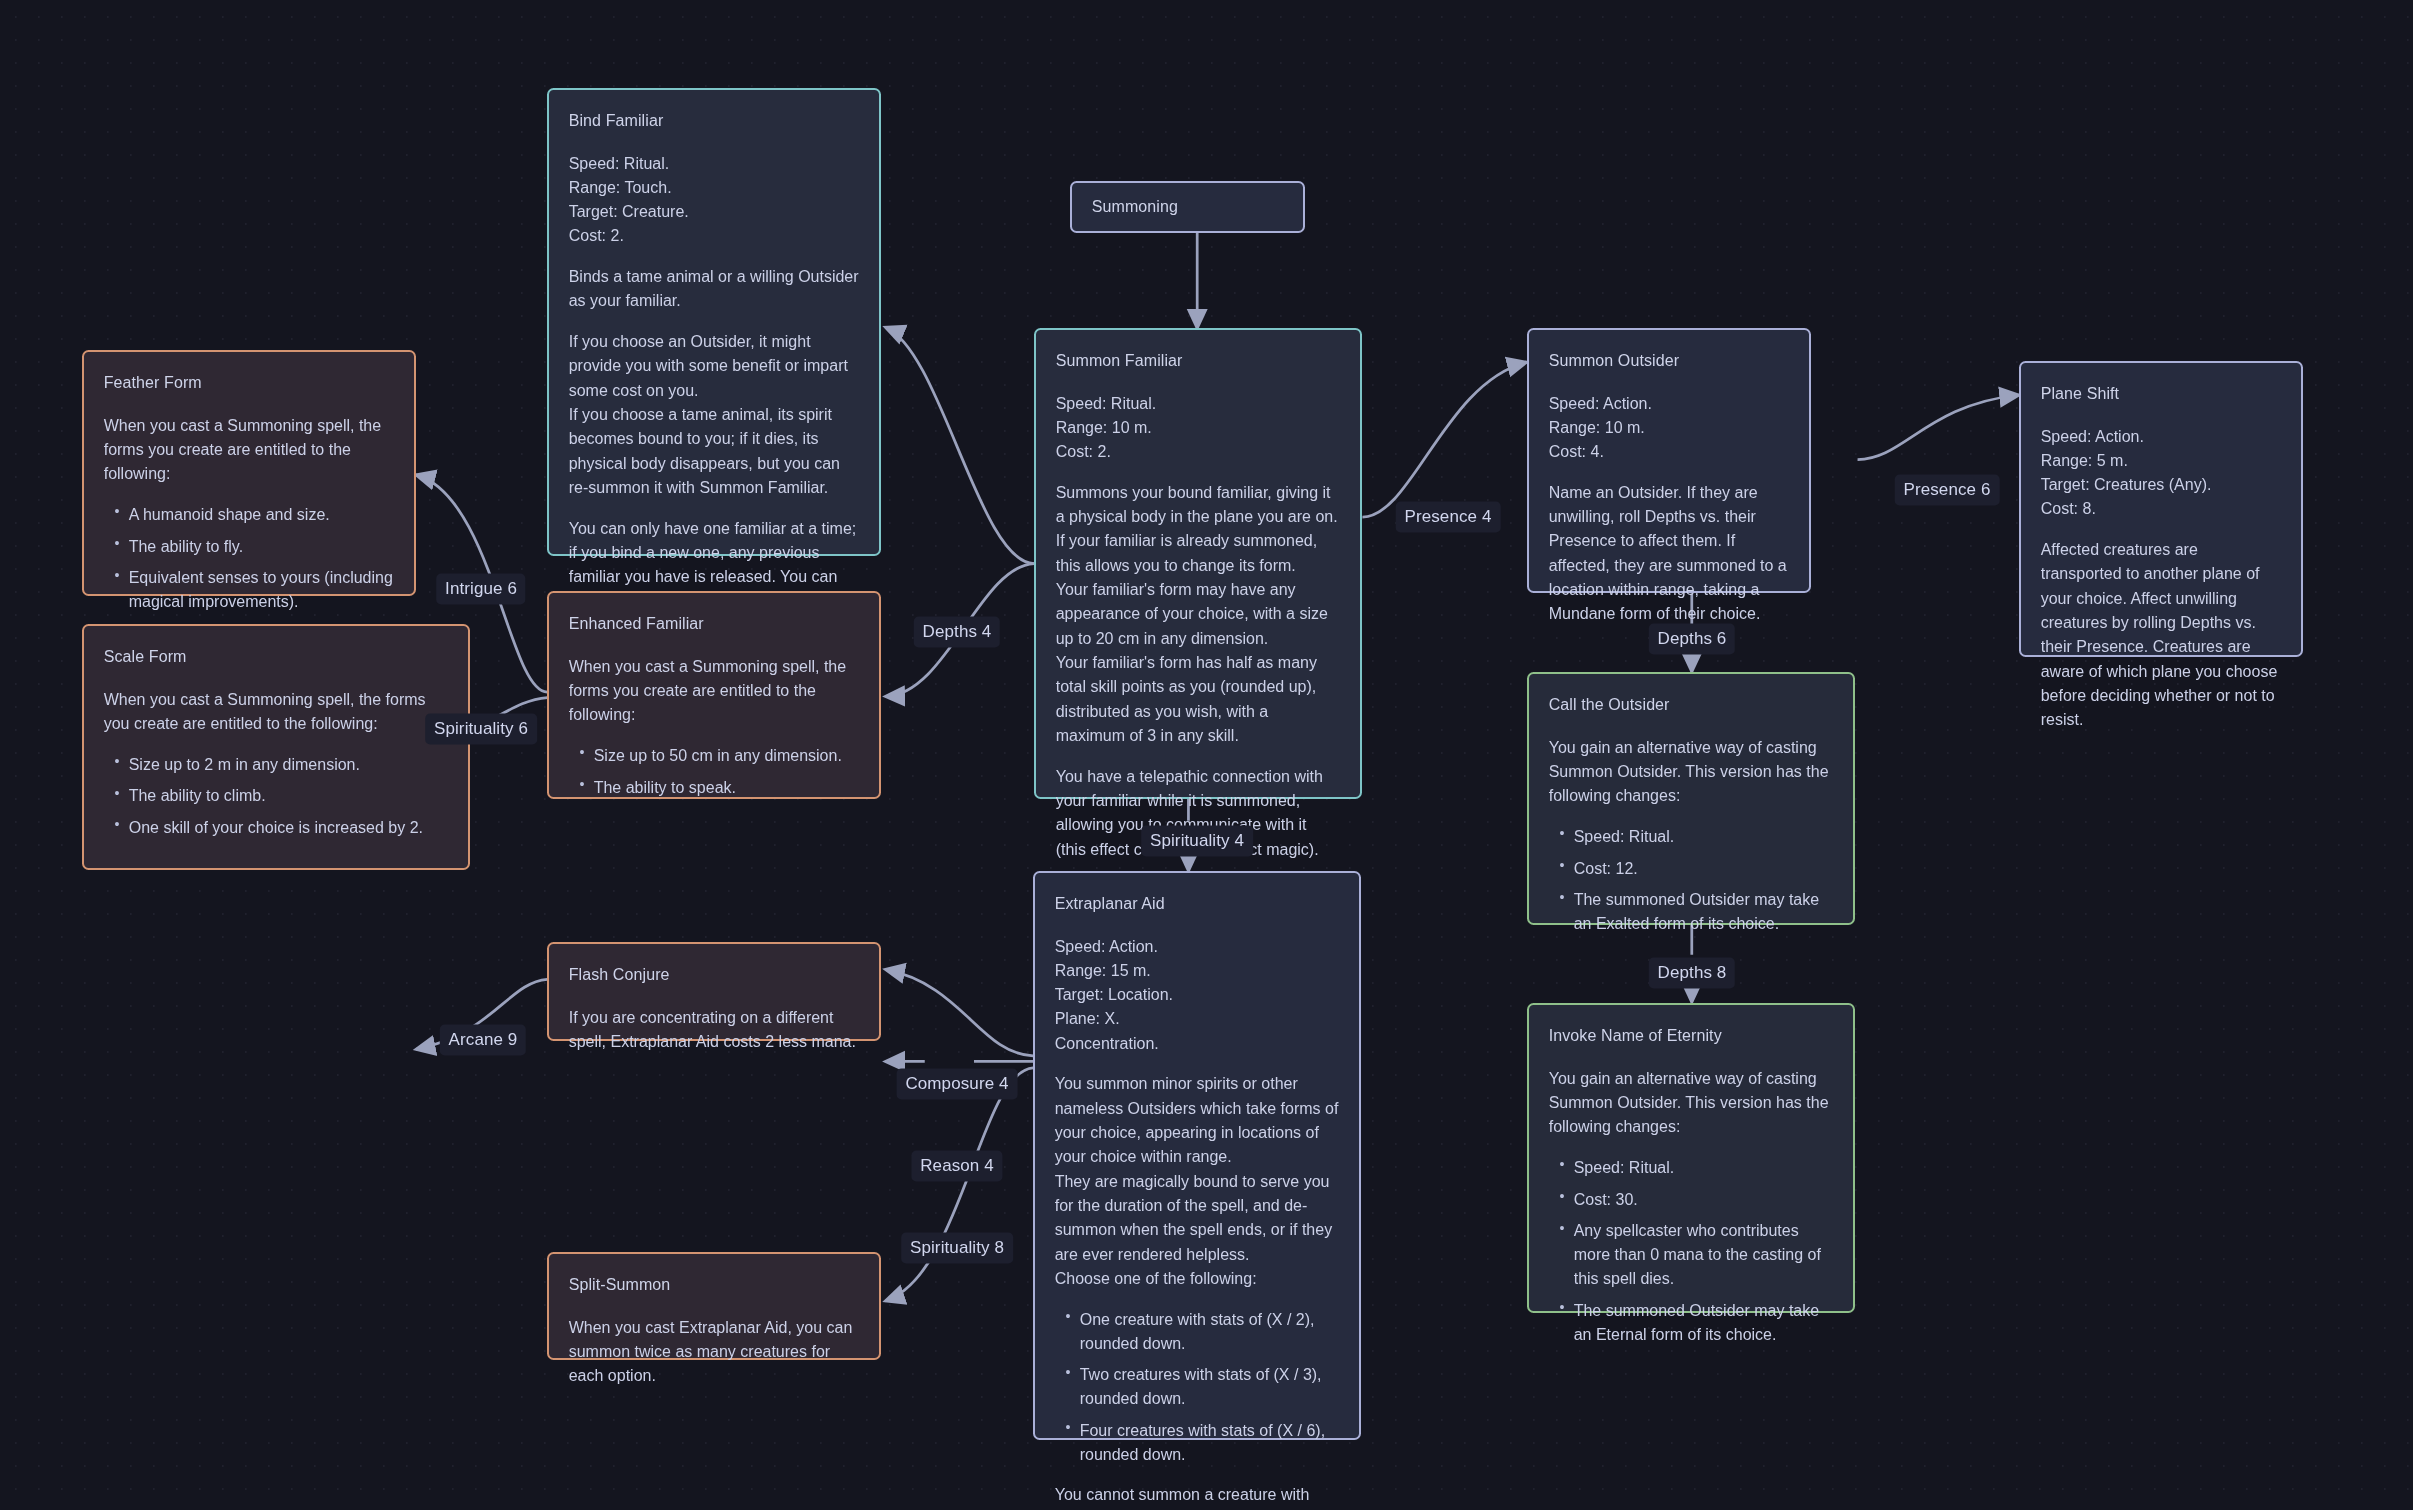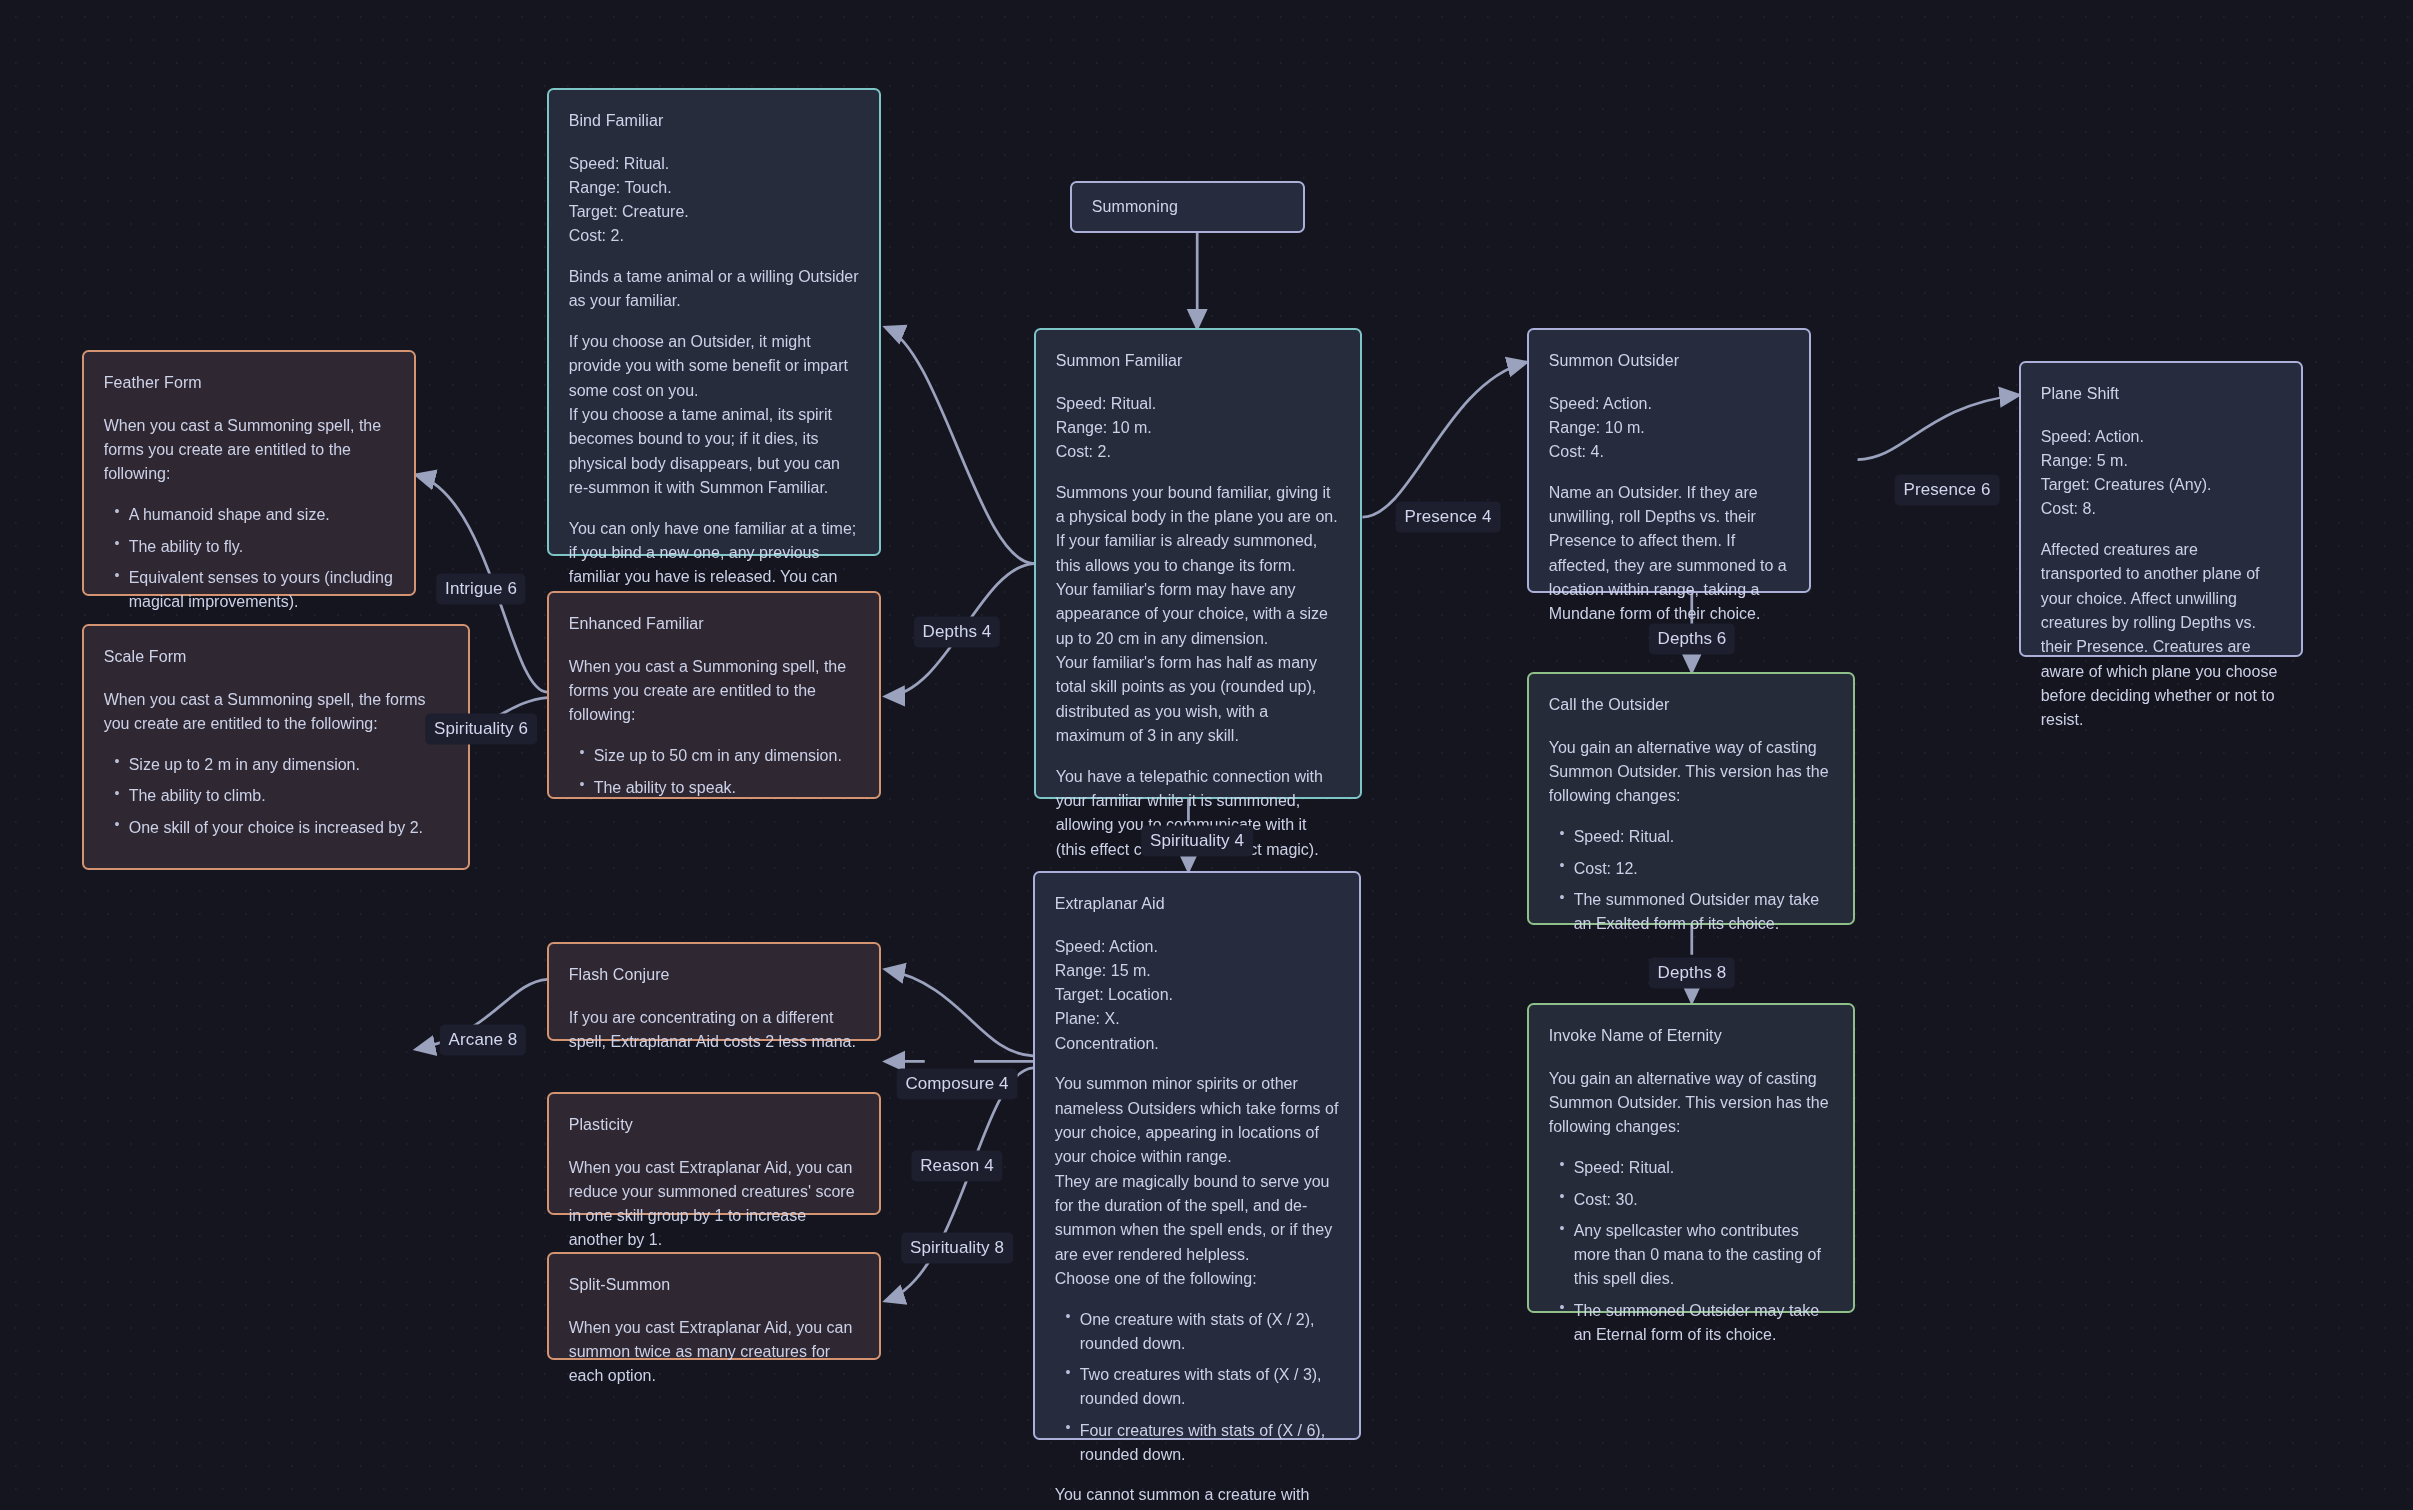--- a/index.html
+++ b/index.html
@@ -235,37 +235,33 @@
     </ul>
     <p class="blk">You cannot summon a creature with zero in any skill.</p>
   </div>
 
   <div class="node orange" style="left:547px;top:942px;width:334px;height:99px;">
     <div class="title">Flash Conjure</div>
     <p>If you are concentrating on a different spell, Extraplanar Aid costs 2 less mana.</p>
   </div>
 
 
-  <div class="node orange" style="left:547px;top:1092px;width:334px;height:123px;">
-    <div class="title">Plasticity</div>
-    <p>When you cast Extraplanar Aid, you can reduce your summoned creatures' score in one skill group by 1 to increase another by 1.</p>
-  </div>
 
   <div class="node orange" style="left:547px;top:1252px;width:334px;height:108px;">
     <div class="title">Split-Summon</div>
     <p>When you cast Extraplanar Aid, you can summon twice as many creatures for each option.</p>
   </div>
 
   <div class="edge-label" style="left:481px;top:589px;">Intrigue 6</div>
   <div class="edge-label" style="left:481px;top:729px;">Spirituality 6</div>
   <div class="edge-label" style="left:957px;top:632px;">Depths 4</div>
   <div class="edge-label" style="left:1197px;top:841px;">Spirituality 4</div>
   <div class="edge-label" style="left:1448px;top:517px;">Presence 4</div>
   <div class="edge-label" style="left:1947px;top:490px;">Presence 6</div>
   <div class="edge-label" style="left:1692px;top:639px;">Depths 6</div>
   <div class="edge-label" style="left:1692px;top:973px;">Depths 8</div>
-  <div class="edge-label" style="left:483px;top:1040px;">Arcane 8</div>
+  <div class="edge-label" style="left:483px;top:1040px;">Arcane 9</div>
   <div class="edge-label" style="left:957px;top:1084px;">Composure 4</div>
   <div class="edge-label" style="left:957px;top:1166px;">Reason 4</div>
   <div class="edge-label" style="left:957px;top:1248px;">Spirituality 8</div>
 
 </div>
 
 
 </body></html>

